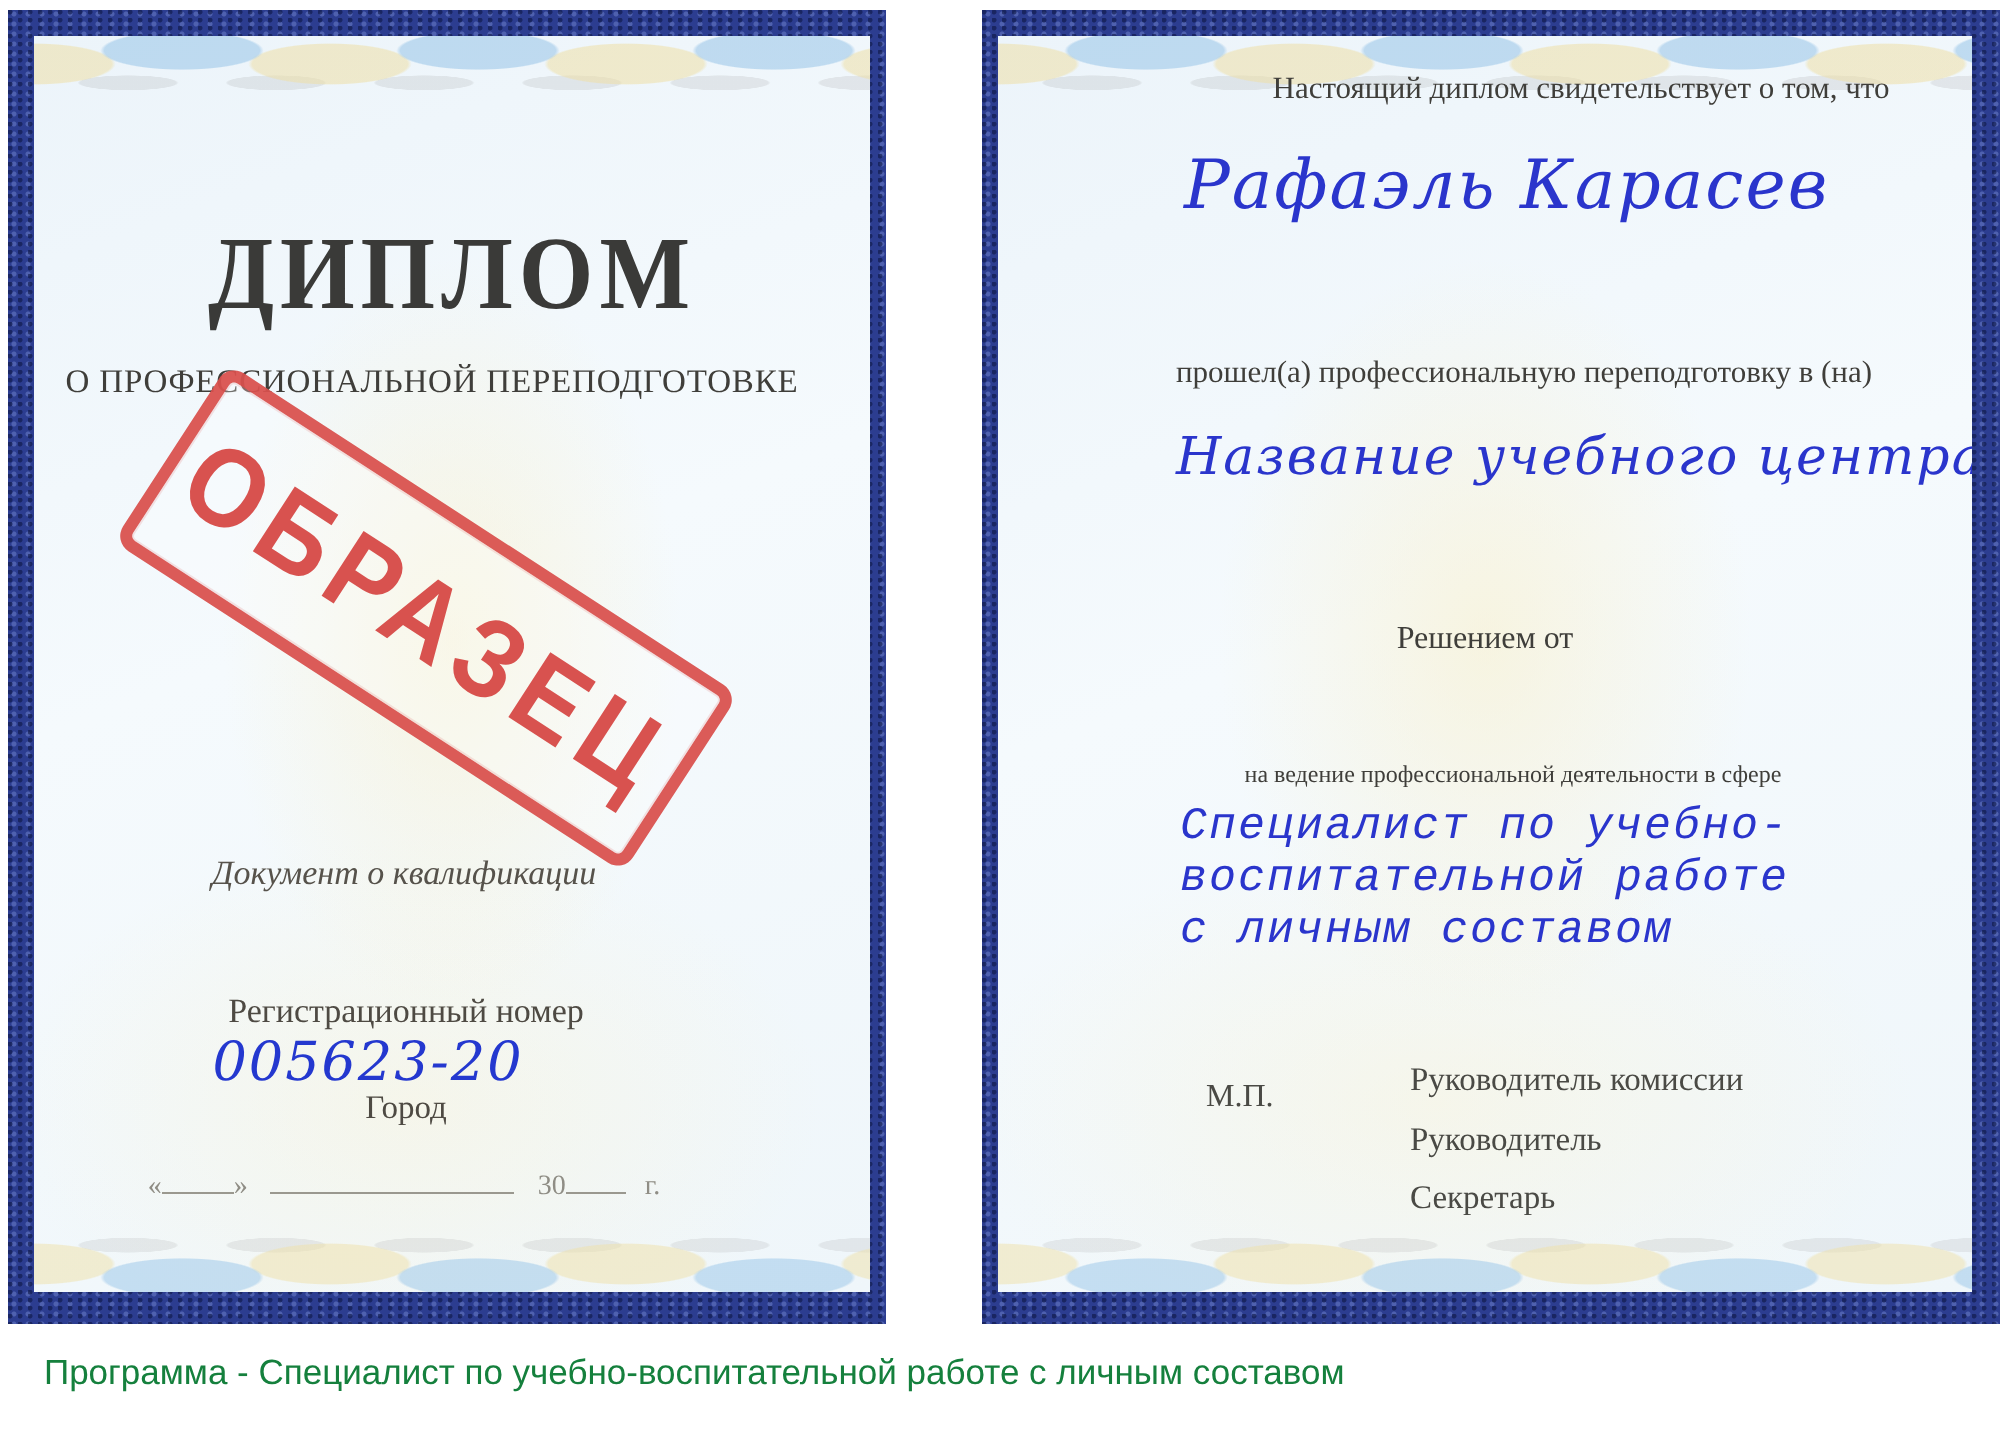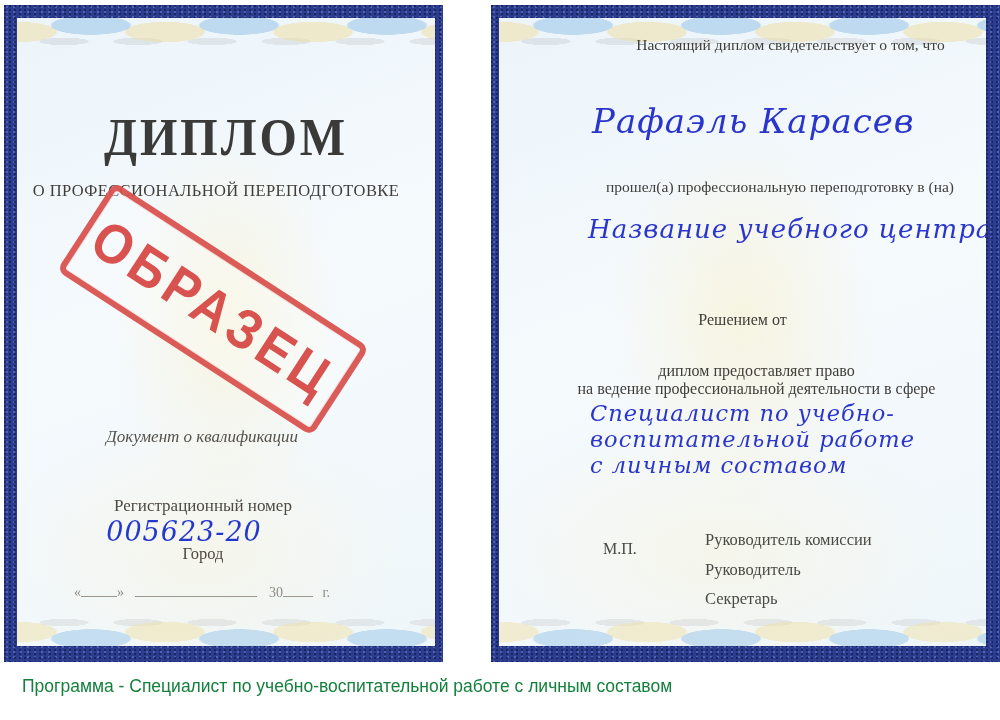--- a/index.html
+++ b/index.html
@@ -74,25 +74,25 @@
   }
 
   
   .hand{
     position:absolute;font-family:"DejaVu Serif",cursive,serif;font-style:italic;
     white-space:nowrap;letter-spacing:1px;
   }
 
   .rp-attest{top:18px;font-size:15.5px;padding-left:48px;}
   .rp-name{left:93px;top:55px;font-size:34px;}
-  .rp-passed{left:107px;top:160px;font-size:15.5px;}
+  .rp-passed{left:89px;top:160px;font-size:15.5px;}
   .rp-center{left:89px;top:196px;font-size:26px;}
   .rp-decision{top:293px;font-size:16px;}
   .rp-grant1{top:344px;font-size:16px;transform:translateX(14px);}
-  .rp-grant2{top:362px;font-size:16px;transform:translateX(14px);}
+  .rp-grant2{top:362px;font-size:12px;transform:translateX(14px);}
   .rp-spec{left:91px;top:382px;font-size:22.5px;line-height:26px;white-space:normal;width:330px;}
   .rp-mp{left:104px;top:522px;font-size:16px;color:#4a4a45;}
   .rp-sig{left:206px;font-size:16.5px;color:#4a4a45;}
 
   .caption{
     position:absolute;left:22px;top:676px;
     font-family:"Liberation Sans",sans-serif;font-size:17.5px;color:#15803d;
   }
 </style>
 </head>
@@ -125,29 +125,28 @@
       </div>
     </div>
   </div>
 
   <div class="page right-page">
     <div class="page-inner">
       <div class="scallop top"></div>
       <div class="scallop bottom"></div>
 
       <div class="ser ctr rp-attest">Настоящий диплом свидетельствует о том, что</div>
-      <div class="hand rp-name" style="color:#2a35cc;margin-top:28px;">Рафаэль Карасев</div>
+      <div class="hand rp-name" style="color:#2a35cc;">Рафаэль Карасев</div>
       <div class="ser rp-passed">прошел(а) профессиональную переподготовку в (на)</div>
       <div class="hand rp-center" style="color:#2a35cc;">Название учебного центра</div>
 
       <div class="ser ctr rp-decision">Решением от</div>
-      <div class="ser ctr rp-grant1">диплом предоставляет право</div>
       <div class="ser ctr rp-grant2">на ведение профессиональной деятельности в сфере</div>
 
-      <div class="hand rp-spec" style="color:#2a35cc;">Специалист по учебно-воспитательной работе с личным составом</div>
+      <div class="hand rp-spec" style="color:#2a35cc;font-family:Liberation Mono, monospace;">Специалист по учебно-воспитательной работе с личным составом</div>
 
       <div class="ser rp-mp">М.П.</div>
       <div class="ser rp-sig" style="top:512px">Руководитель комиссии</div>
       <div class="ser rp-sig" style="top:542px">Руководитель</div>
       <div class="ser rp-sig" style="top:571px">Секретарь</div>
     </div>
   </div>
 
   <div class="caption">Программа - Специалист по учебно-воспитательной работе с личным составом</div>
 </div>

